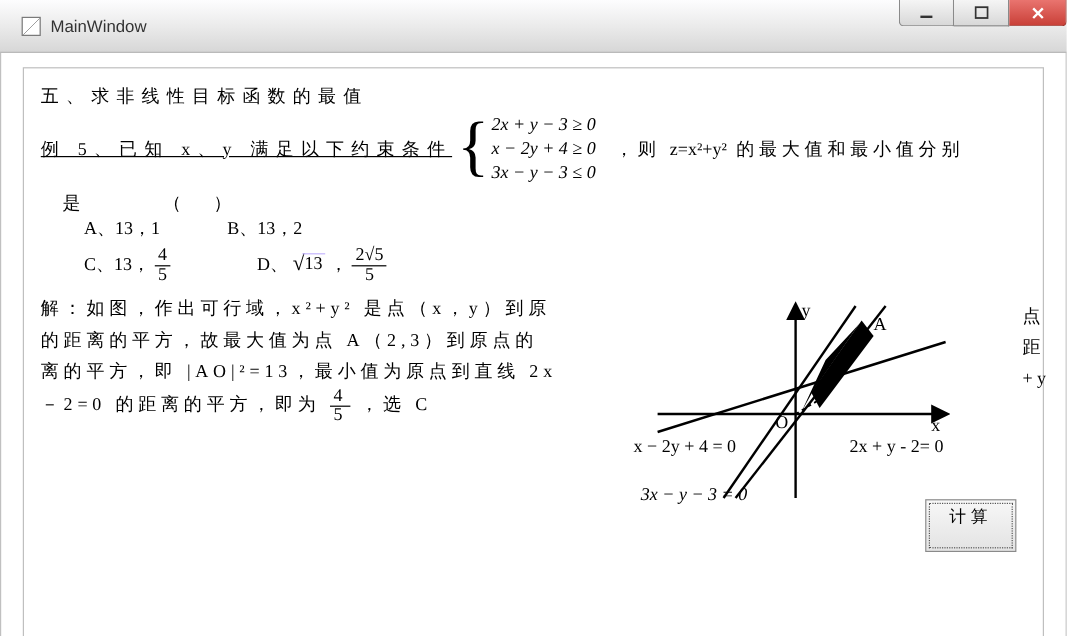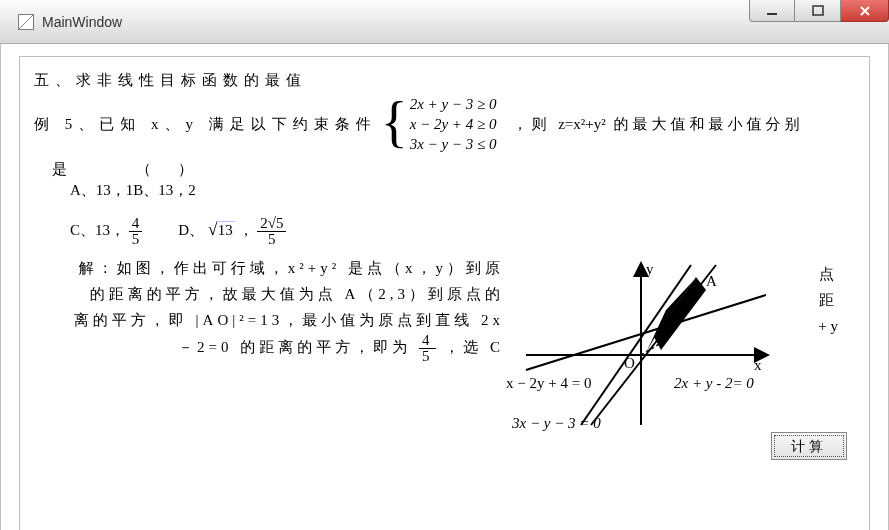--- a/index.html
+++ b/index.html
@@ -86,20 +86,21 @@
   }
   .problem-row {
     display: flex;
     align-items: center;
     flex-wrap: nowrap;
     margin-bottom: 4px;
   }
   .problem-row .lead {
     letter-spacing: 6px;
     white-space: nowrap;
+    text-decoration: underline;
   }
   .brace-system {
     display: inline-flex;
     align-items: center;
     margin: 0 4px;
   }
   .brace {
     font-size: 56px;
     line-height: 56px;
     font-family: "Cambria Math", serif;
@@ -125,28 +126,29 @@
 
   .answers-block {
     margin-top: 6px;
   }
   .is-line {
     letter-spacing: 6px;
     margin-left: 18px;
   }
   .opts-row {
     display: flex;
+    gap: 56px;
     margin-left: 36px;
     margin-top: 2px;
   }
   .opts-row2 {
     display: flex;
-    gap: 36px;
+    gap: 72px;
     margin-left: 36px;
-    margin-top: 16px;
+    margin-top: 6px;
     align-items: flex-start;
   }
   .frac {
     display: inline-flex;
     flex-direction: column;
     align-items: center;
     font-family: "Times New Roman", serif;
     vertical-align: middle;
     line-height: 1;
   }
@@ -156,22 +158,21 @@
     font-family: "Times New Roman", serif;
     display: inline-flex;
     align-items: flex-start;
   }
   .sqrt .rad { font-size: 18px; }
   .sqrt .over { border-top: 1px solid #c4b5fd; padding: 0 2px; margin-left: -2px; margin-top: 2px; }
 
   .solution-area {
     display: flex;
     margin-top: 8px;
-    gap: 2px;
-    text-align: right;
+    gap: 24px;
   }
   .solution-text {
     flex: 0 0 470px;
     letter-spacing: 4px;
     line-height: 26px;
     font-size: 15px;
   }
   .figure {
     flex: 0 0 300px;
     position: relative;
@@ -182,21 +183,21 @@
     letter-spacing: 4px;
     line-height: 26px;
     font-size: 15px;
     padding-top: 6px;
   }
   .calc-button {
     position: absolute;
     right: 22px;
     bottom: 72px;
     width: 76px;
-    height: 28px;
+    height: 44px;
     background: linear-gradient(to bottom, #f7f7f7, #e3e3e3);
     border: 1px solid #8a8a8a;
     font-family: "Microsoft YaHei", sans-serif;
     font-size: 14px;
     letter-spacing: 4px;
     text-align: center;
     line-height: 26px;
     cursor: pointer;
     outline: 1px dotted #555;
     outline-offset: -4px;
@@ -324,21 +325,21 @@
           <polygon points="150,80 188,25 160,55 140,98" fill="#000"></polygon>
           <polygon points="148,82 190,22 200,35 155,95" fill="#000"></polygon>
 
           <line x1="135" y1="100" x2="160" y2="85" stroke="#000" stroke-width="1.5" stroke-dasharray="3,3"></line>
         </svg>
         <span class="fig-label" style="left:140px; top:6px;">y</span>
         <span class="fig-label" style="left:248px; top:102px;">x</span>
         <span class="fig-label" style="left:118px; top:100px;">O</span>
         <span class="fig-label" style="left:200px; top:18px;">A</span>
         <span class="fig-label" style="left:0px; top:120px; ">x − 2y + 4 = 0</span>
-        <span class="fig-label" style="left:168px; top:120px; font-style:italic;">2x + y - 2= 0</span>
+        <span class="fig-label" style="left:180px; top:120px; ">2x + y - 2= 0</span>
         <span class="fig-label" style="left:6px; top:160px; font-style:italic;">3x − y − 3 = 0</span>
       </div>
 
       <div class="overflow-col">
         <div>点</div>
         <div>距</div>
         <div style="font-family:'Times New Roman',serif;letter-spacing:0;">+ y</div>
       </div>
     </div>
 

